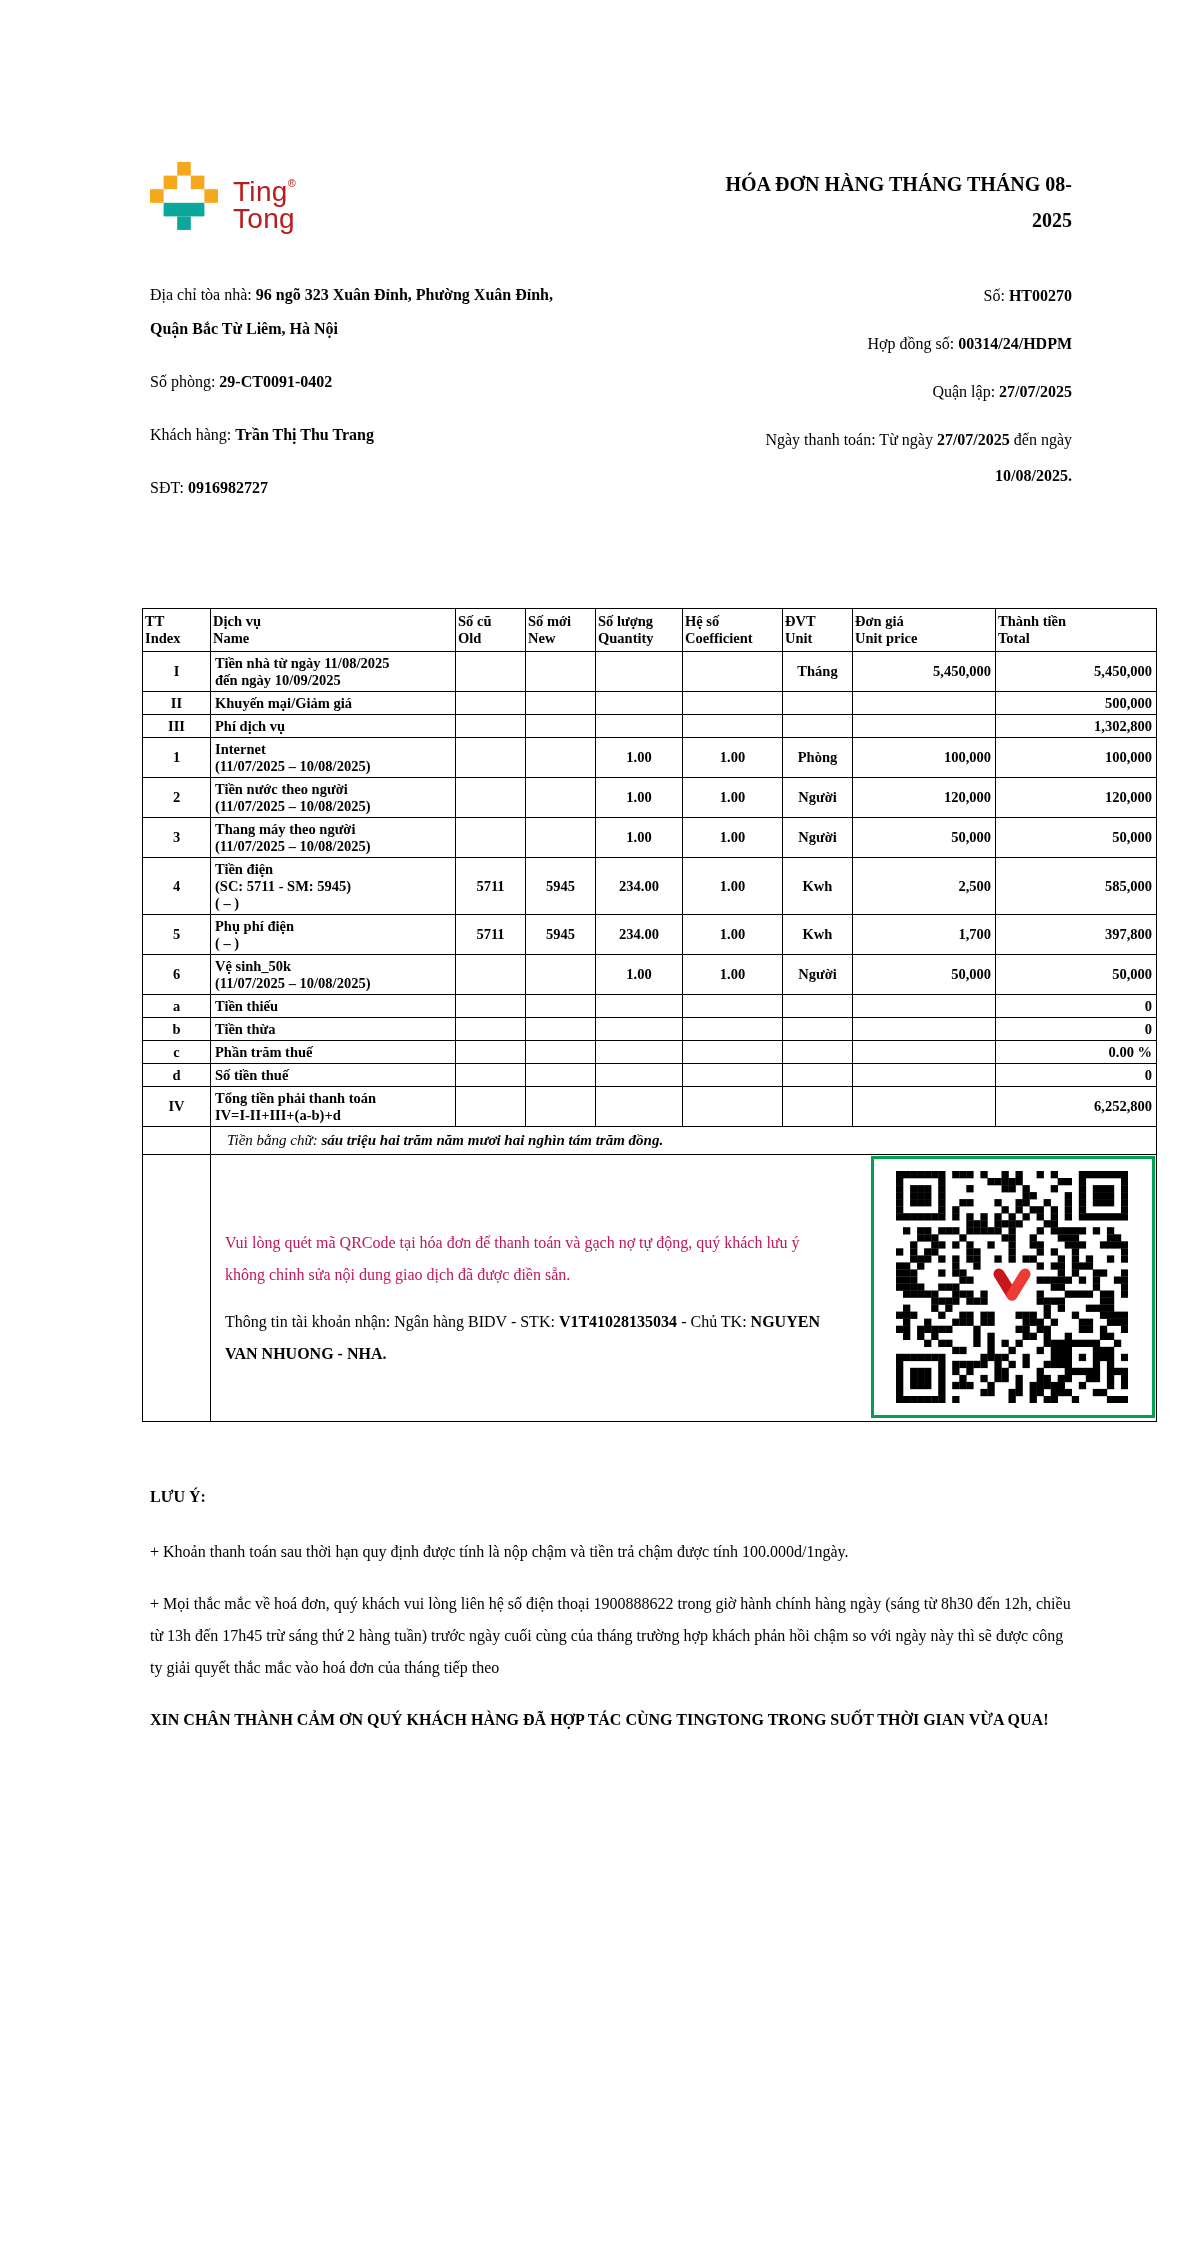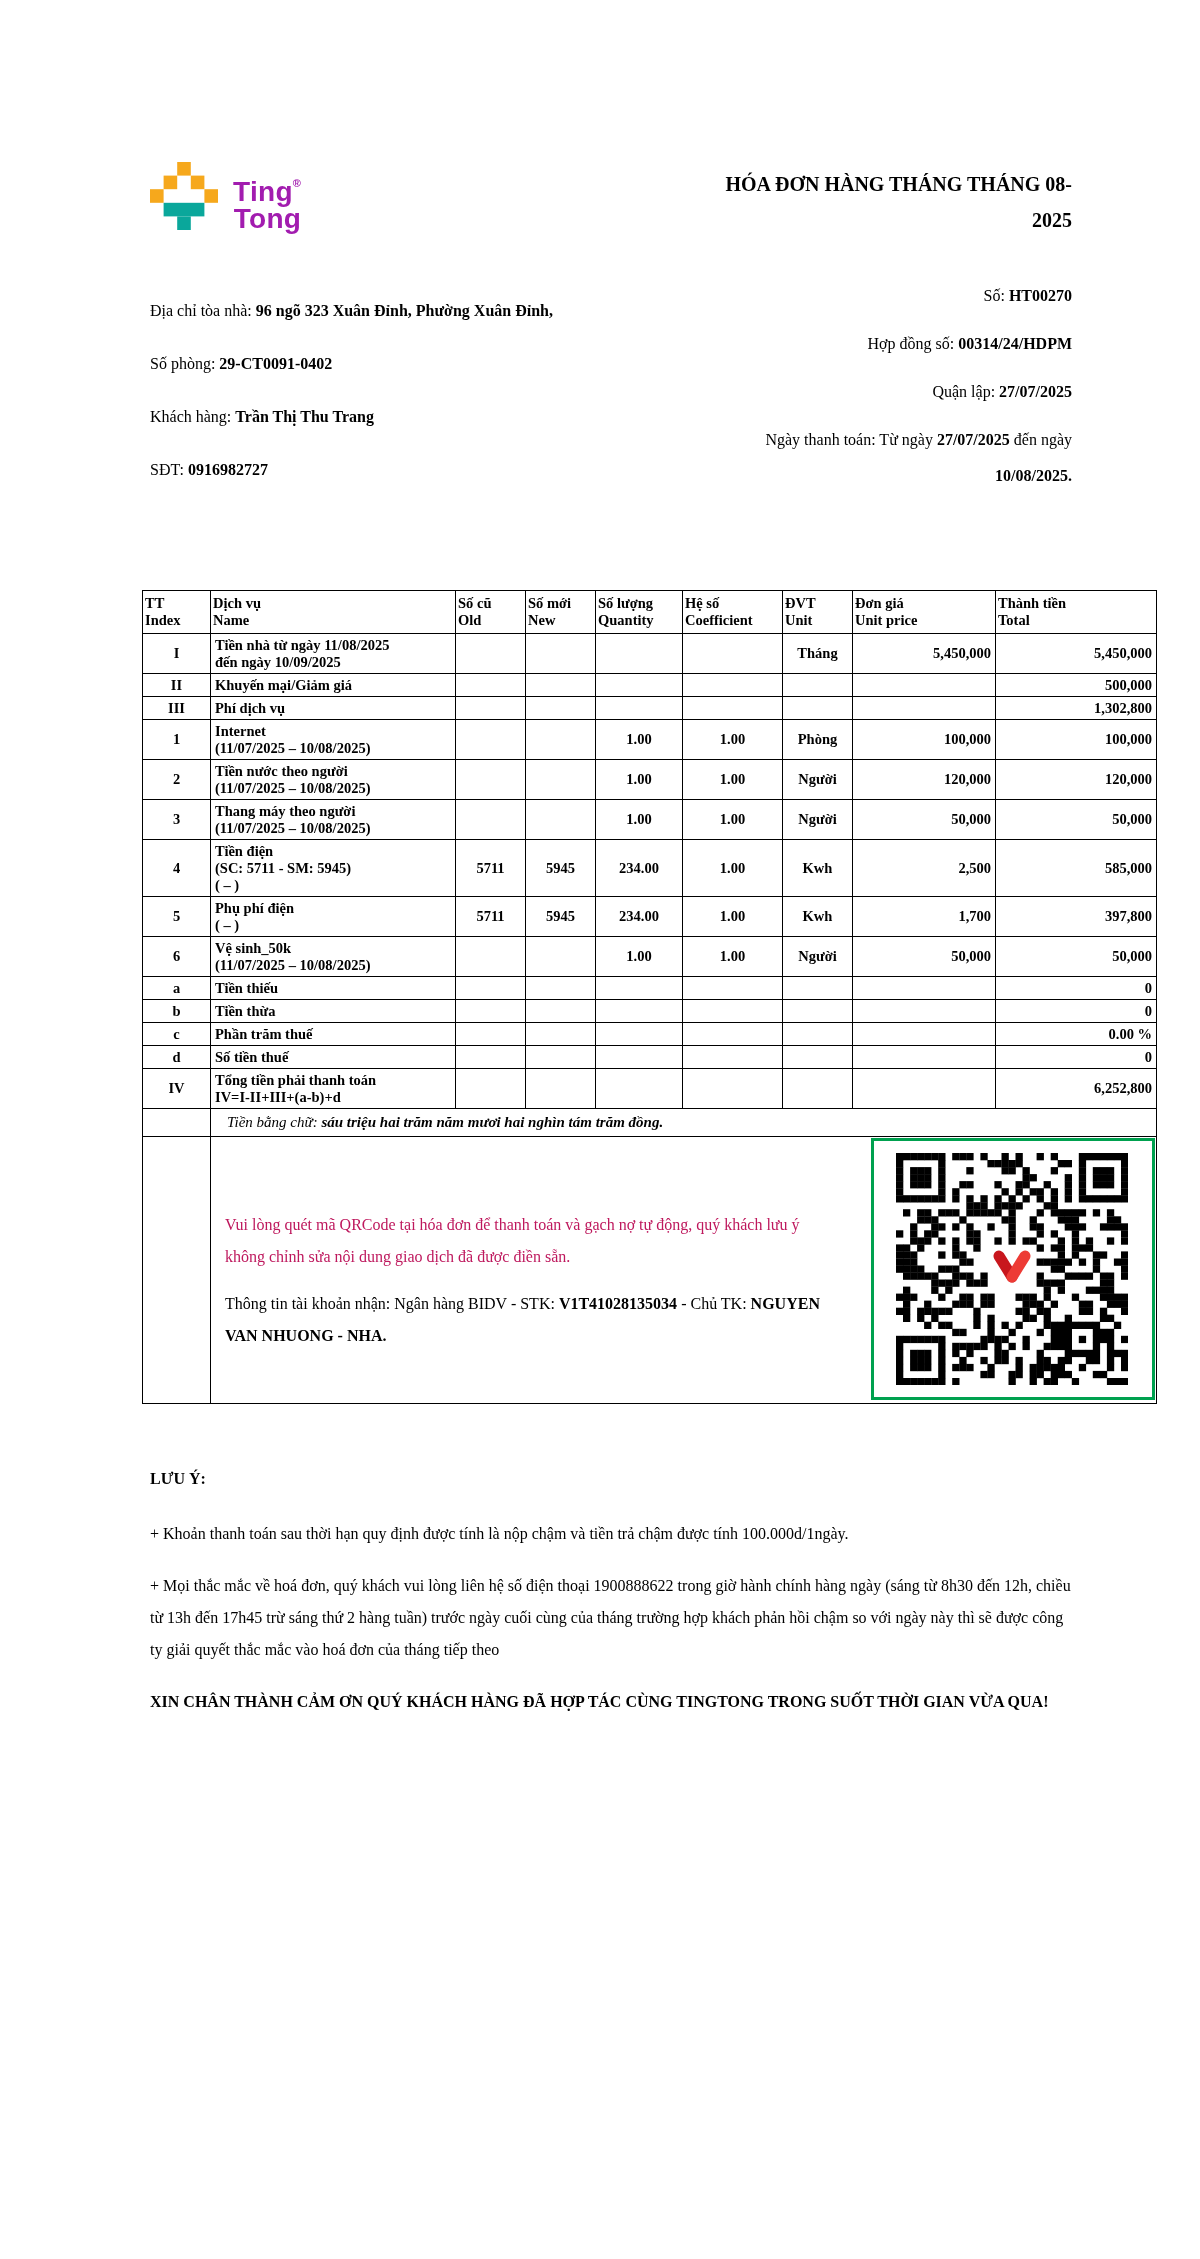--- a/index.html
+++ b/index.html
@@ -9,33 +9,33 @@
     font-family:"Liberation Serif","DejaVu Serif",serif;
     color:#000;
   }
   .page { width:1200px; height:2259px; padding:162px 128px 0 150px; background:#fff; }
 
   
   .header-row { display:flex; justify-content:space-between; align-items:flex-start; }
   .logo { display:flex; gap:15px; align-items:flex-start; }
   .logo-text {
     font-family:"Liberation Sans","DejaVu Sans",sans-serif;
-    font-weight:bold; font-size:28px; line-height:0.98;
-    color:#a21caf; letter-spacing:0.3px; padding-top:16px;text-align:right;
+    font-weight:normal; font-size:28px; line-height:0.98;
+    color:#b91c1c; letter-spacing:0.3px; padding-top:16px;
   }
   .logo-text sup { font-size:11px; vertical-align:14px; }
   .doc-title {
     text-align:right; font-weight:bold; font-size:20px; line-height:1.8;
     max-width:470px; padding-top:4px;
   }
 
   
   .info-row { display:flex; justify-content:space-between; margin-top:40px; font-size:16px; }
   .info-left { width:478px; }
-  .info-left .para { line-height:34px;margin-top:16px; }
+  .info-left .para { line-height:34px; }
   .info-left .group { margin-bottom:19px; }
   .info-right { width:440px; text-align:right; }
   .info-right .group { margin-bottom:12px; line-height:36px; }
 
   
   table.invoice {
     border-collapse:collapse; table-layout:fixed;
     width:1014px; margin:84px 0 0 -8px;
     font-size:14.5px; font-weight:bold;
   }
@@ -99,20 +99,21 @@
     <div class="doc-title">
       <div>HÓA ĐƠN HÀNG THÁNG THÁNG 08-</div>
       <div>2025</div>
     </div>
   </div>
 
   <div class="info-row">
     <div class="info-left">
       <div class="group">
         <div class="para"><span>Địa chỉ tòa nhà: </span><b>96 ngõ 323 Xuân Đỉnh, Phường Xuân Đỉnh,</b></div>
+        <div class="para"><b>Quận Bắc Từ Liêm, Hà Nội</b></div>
       </div>
       <div class="group para">
         <span>Số phòng: </span><b>29-CT0091-0402</b>
       </div>
       <div class="group para">
         <span>Khách hàng: </span><b>Trần Thị Thu Trang</b>
       </div>
       <div class="group para">
         <span>SĐT: </span><b>0916982727</b>
       </div>

